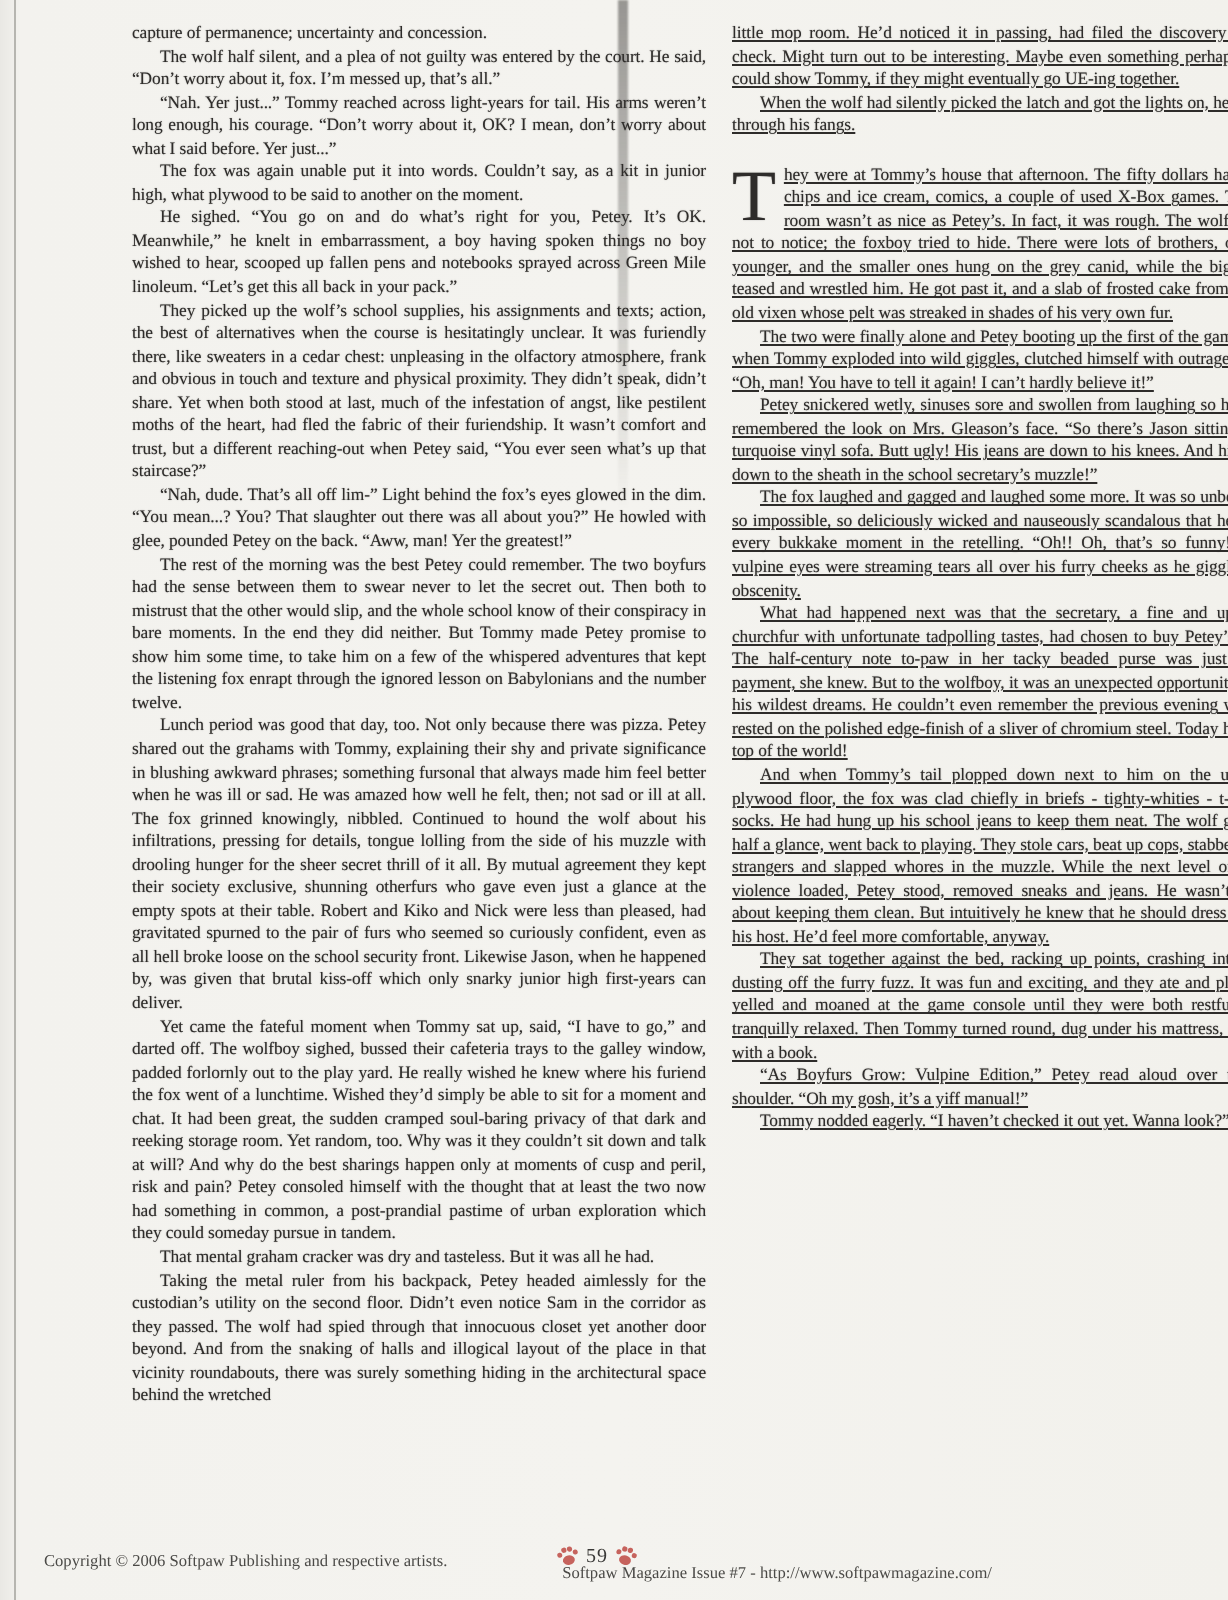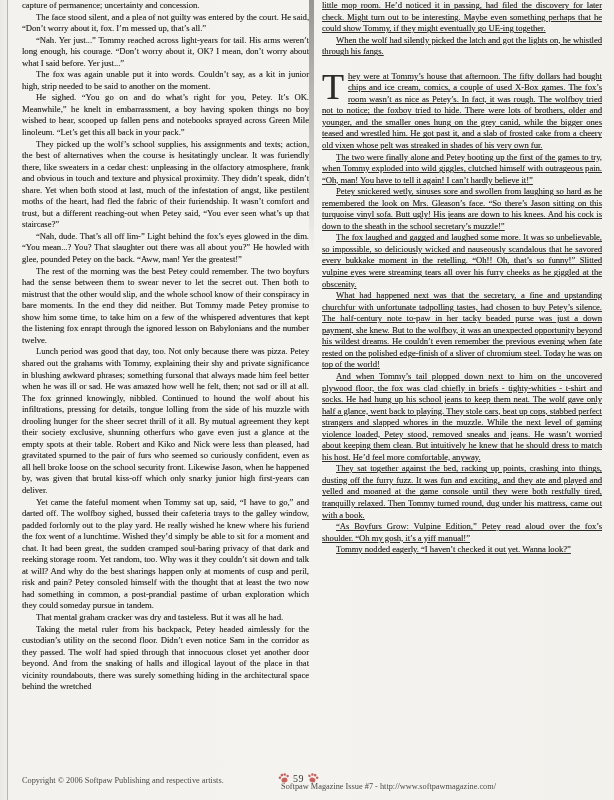--- a/index.html
+++ b/index.html
@@ -7,24 +7,25 @@
     width:614px;height:800px;position:relative;overflow:hidden;
     background:#f3f2ee;
     font-family:"Liberation Serif","DejaVu Serif",serif;
   }
   .page{position:absolute;inset:0;background:linear-gradient(90deg,#e9e8e4 0px,#f3f2ee 10px,#f4f3ef 50%,#f2f1ec 100%);}
   .scan-edge-line{position:absolute;left:7px;top:0;width:1px;height:800px;background:rgba(110,110,104,.45);}
   .gutter-shadow{position:absolute;left:309px;top:0;width:5px;height:255px;
     background:linear-gradient(to bottom,rgba(75,73,70,.55),rgba(75,73,70,0));
     filter:blur(.6px);}
   .col{
-    position:absolute;top:0;
+    position:absolute;top:11px;
     font-size:8.7px;line-height:11.55px;color:#2e2c2a;
     text-align:justify;letter-spacing:-0.05px;
     text-shadow:0 0 .6px rgba(46,44,42,.5);
+    margin-left:44px;
   }
   .col-left{left:22px;width:287px;}
   .col-right{left:322px;width:280px;text-decoration:underline;}
   .p{margin:0;text-indent:14px;}
   .p.ni{text-indent:0;}
   .p.gap{margin-top:13px;}
   .dropcap{
     float:left;font-size:36px;line-height:30px;height:32px;
     padding:1px 4px 0 0;color:#2e2c2a;font-weight:normal;
   }
@@ -39,23 +40,23 @@
 </style>
 </head>
 <body>
 
 <div class="page">
   <div class="scan-edge-line"></div>
   <div class="gutter-shadow"></div>
 
   <div class="col col-left">
     <p class="p ni">capture of permanence; uncertainty and concession.</p>
-    <p class="p">The face stood silent, and a plea of not guilty was entered by the court. He said, “Don’t worry about it, fox. I’m messed up, that’s all.”</p>
+    <p class="p">The wolf half silent, and a plea of not guilty was entered by the court. He said, “Don’t worry about it, fox. I’m messed up, that’s all.”</p>
     <p class="p">“Nah. Yer just...” Tommy reached across light-years for tail. His arms weren’t long enough, his courage. “Don’t worry about it, OK? I mean, don’t worry about what I said before. Yer just...”</p>
-    <p class="p">The fox was again unable put it into words. Couldn’t say, as a kit in junior high, strip needed to be said to another on the moment.</p>
+    <p class="p">The fox was again unable put it into words. Couldn’t say, as a kit in junior high, what plywood to be said to another on the moment.</p>
     <p class="p">He sighed. “You go on and do what’s right for you, Petey. It’s OK. Meanwhile,” he knelt in embarrassment, a boy having spoken things no boy wished to hear, scooped up fallen pens and notebooks sprayed across Green Mile linoleum. “Let’s get this all back in your pack.”</p>
     <p class="p">They picked up the wolf’s school supplies, his assignments and texts; action, the best of alternatives when the course is hesitatingly unclear. It was furiendly there, like sweaters in a cedar chest: unpleasing in the olfactory atmosphere, frank and obvious in touch and texture and physical proximity. They didn’t speak, didn’t share. Yet when both stood at last, much of the infestation of angst, like pestilent moths of the heart, had fled the fabric of their furiendship. It wasn’t comfort and trust, but a different reaching-out when Petey said, “You ever seen what’s up that staircase?”</p>
     <p class="p">“Nah, dude. That’s all off lim-” Light behind the fox’s eyes glowed in the dim. “You mean...? You? That slaughter out there was all about you?” He howled with glee, pounded Petey on the back. “Aww, man! Yer the greatest!”</p>
     <p class="p">The rest of the morning was the best Petey could remember. The two boyfurs had the sense between them to swear never to let the secret out. Then both to mistrust that the other would slip, and the whole school know of their conspiracy in bare moments. In the end they did neither. But Tommy made Petey promise to show him some time, to take him on a few of the whispered adventures that kept the listening fox enrapt through the ignored lesson on Babylonians and the number twelve.</p>
     <p class="p">Lunch period was good that day, too. Not only because there was pizza. Petey shared out the grahams with Tommy, explaining their shy and private significance in blushing awkward phrases; something fursonal that always made him feel better when he was ill or sad. He was amazed how well he felt, then; not sad or ill at all. The fox grinned knowingly, nibbled. Continued to hound the wolf about his infiltrations, pressing for details, tongue lolling from the side of his muzzle with drooling hunger for the sheer secret thrill of it all. By mutual agreement they kept their society exclusive, shunning otherfurs who gave even just a glance at the empty spots at their table. Robert and Kiko and Nick were less than pleased, had gravitated spurned to the pair of furs who seemed so curiously confident, even as all hell broke loose on the school security front. Likewise Jason, when he happened by, was given that brutal kiss-off which only snarky junior high first-years can deliver.</p>
     <p class="p">Yet came the fateful moment when Tommy sat up, said, “I have to go,” and darted off. The wolfboy sighed, bussed their cafeteria trays to the galley window, padded forlornly out to the play yard. He really wished he knew where his furiend the fox went of a lunchtime. Wished they’d simply be able to sit for a moment and chat. It had been great, the sudden cramped soul-baring privacy of that dark and reeking storage room. Yet random, too. Why was it they couldn’t sit down and talk at will? And why do the best sharings happen only at moments of cusp and peril, risk and pain? Petey consoled himself with the thought that at least the two now had something in common, a post-prandial pastime of urban exploration which they could someday pursue in tandem.</p>
     <p class="p">That mental graham cracker was dry and tasteless. But it was all he had.</p>
     <p class="p">Taking the metal ruler from his backpack, Petey headed aimlessly for the custodian’s utility on the second floor. Didn’t even notice Sam in the corridor as they passed. The wolf had spied through that innocuous closet yet another door beyond. And from the snaking of halls and illogical layout of the place in that vicinity roundabouts, there was surely something hiding in the architectural space behind the wretched</p>
   </div>
 

